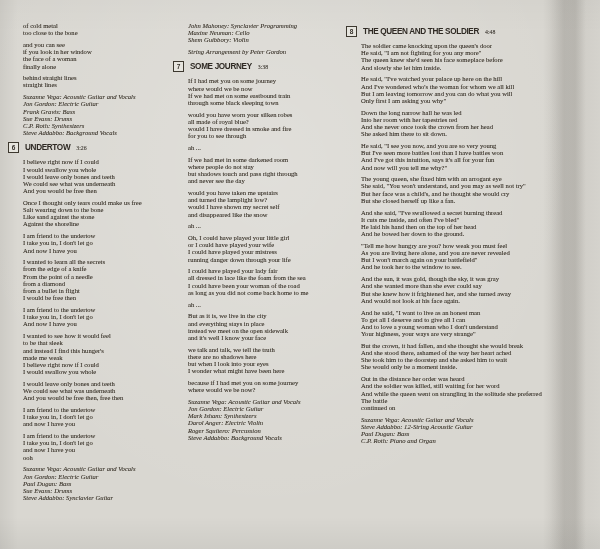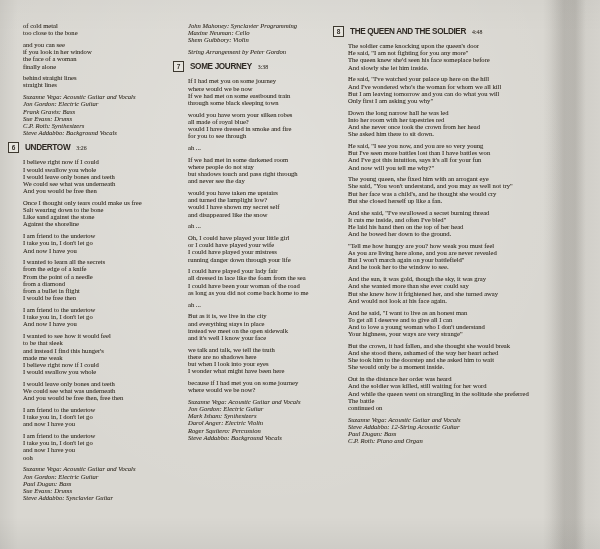--- a/index.html
+++ b/index.html
@@ -13,21 +13,21 @@
     background:
       radial-gradient(ellipse at 45% 30%, rgba(255,255,255,0.20), rgba(255,255,255,0) 65%),
       linear-gradient(90deg, rgba(0,0,0,0.06) 0%, rgba(0,0,0,0) 3%, rgba(0,0,0,0) 90.5%, rgba(80,76,70,0.18) 94%, rgba(80,76,70,0.06) 97.5%, rgba(0,0,0,0.02) 100%),
       linear-gradient(180deg, rgba(0,0,0,0.02) 0%, rgba(0,0,0,0) 6%, rgba(0,0,0,0) 94%, rgba(0,0,0,0.05) 100%),
       #d9d7d1;
     color:#3d382f;
   }
   .col{position:absolute;}
   .col-left{left:23px;top:22px;width:152px;}
   .col-middle{left:188px;top:22px;width:170px;}
-  .col-right{left:348px;top:20px;width:228px;}
+  .col-right{left:361px;top:20px;width:228px;}
 
   .stanza{margin:0 0 4.5px 0;}
   .credits{margin:0 0 4.5px 0;}
   .line{
     font-size:6.6px;line-height:7.2px;white-space:nowrap;
     color:#413b32;text-shadow:0 0 0.45px rgba(65,59,50,0.55);
   }
   .credits .line{
     font-style:italic;color:#443e35;
   }

